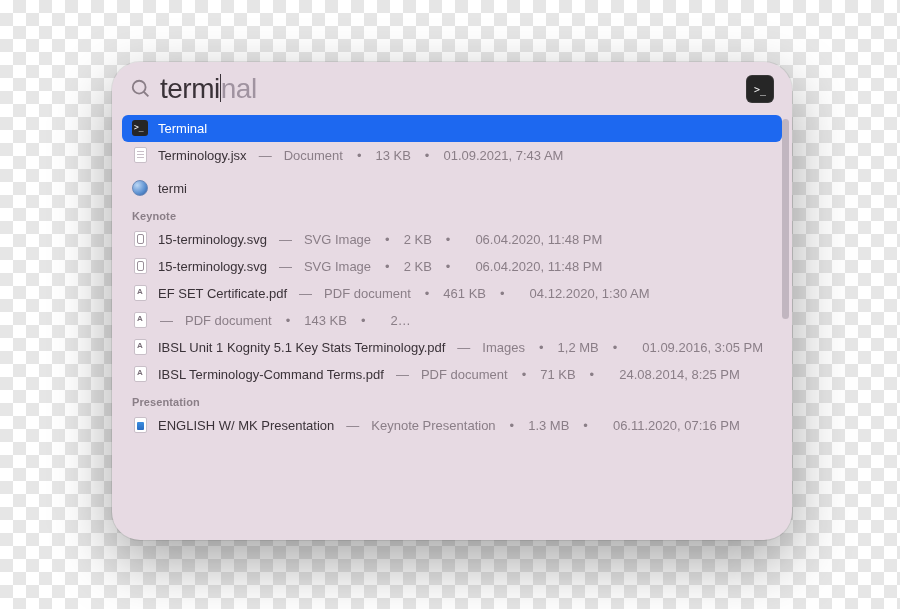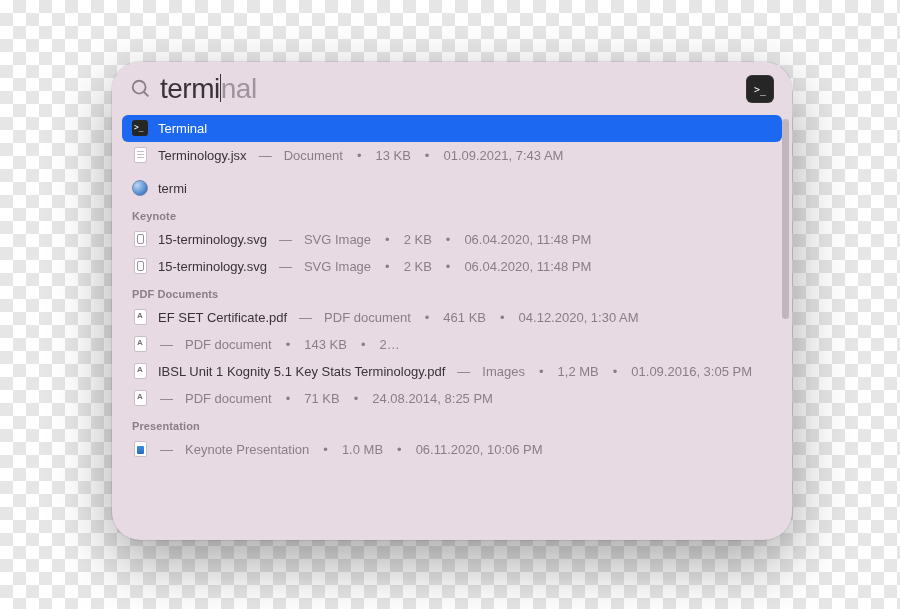--- a/index.html
+++ b/index.html
@@ -116,21 +116,21 @@
   .row .icon {
     width: 16px; height: 16px;
     flex: 0 0 16px;
     display: inline-flex;
     align-items: center; justify-content: center;
   }
   .row .title { color: inherit; }
   .row .meta { color: var(--text-dim); }
   .dash { color: var(--text-dim); margin: 0 2px; }
   .dot { color: var(--text-dim); margin: 0 4px; }
-  .row .trunc { overflow: hidden; text-overflow: ellipsis; }
+  .row .trunc { overflow: hidden; text-overflow: ellipsis; margin-left: 11px; }
 
   .section-gap { height: 6px; }
   .section-header {
     font-size: 11px;
     font-weight: 600;
     color: var(--text-dim);
     padding: 8px 10px 4px 10px;
     letter-spacing: 0.1px;
   }
 
@@ -235,21 +235,20 @@
             <span class="ico-svg"></span>
           </span>
           <span class="title">15-terminology.svg</span>
           <span class="dash">—</span>
           <span class="meta">SVG Image</span>
           <span class="dot">•</span>
           <span class="meta">2 KB</span>
           <span class="dot">•</span>
           <span class="meta trunc">06.04.2020, 11:48 PM</span>
         </div>
-        <div class="section-header">PDF Documents</div>
         <div class="row">
           <span class="icon">
             <span class="ico-pdf"></span>
           </span>
           <span class="title">EF SET Certificate.pdf</span>
           <span class="dash">—</span>
           <span class="meta">PDF document</span>
           <span class="dot">•</span>
           <span class="meta">461 KB</span>
           <span class="dot">•</span>
@@ -275,36 +274,38 @@
           <span class="meta">Images</span>
           <span class="dot">•</span>
           <span class="meta">1,2 MB</span>
           <span class="dot">•</span>
           <span class="meta trunc">01.09.2016, 3:05 PM</span>
         </div>
         <div class="row">
           <span class="icon">
             <span class="ico-pdf"></span>
           </span>
+          <span class="title">IBSL Terminology-Command Terms.pdf</span>
           <span class="dash">—</span>
           <span class="meta">PDF document</span>
           <span class="dot">•</span>
           <span class="meta">71 KB</span>
           <span class="dot">•</span>
           <span class="meta trunc">24.08.2014, 8:25 PM</span>
         </div>
         <div class="section-header">Presentation</div>
         <div class="row">
           <span class="icon">
             <span class="ico-key"></span>
           </span>
+          <span class="title">ENGLISH W/ MK Presentation</span>
           <span class="dash">—</span>
           <span class="meta">Keynote Presentation</span>
           <span class="dot">•</span>
-          <span class="meta">1.0 MB</span>
-          <span class="dot">•</span>
-          <span class="meta trunc">06.11.2020, 10:06 PM</span>
+          <span class="meta">1.3 MB</span>
+          <span class="dot">•</span>
+          <span class="meta trunc">06.11.2020, 07:16 PM</span>
         </div>
       </div>
 
     <div class="scrollbar"></div>
   </div>
 </div>
 
 </body></html>

